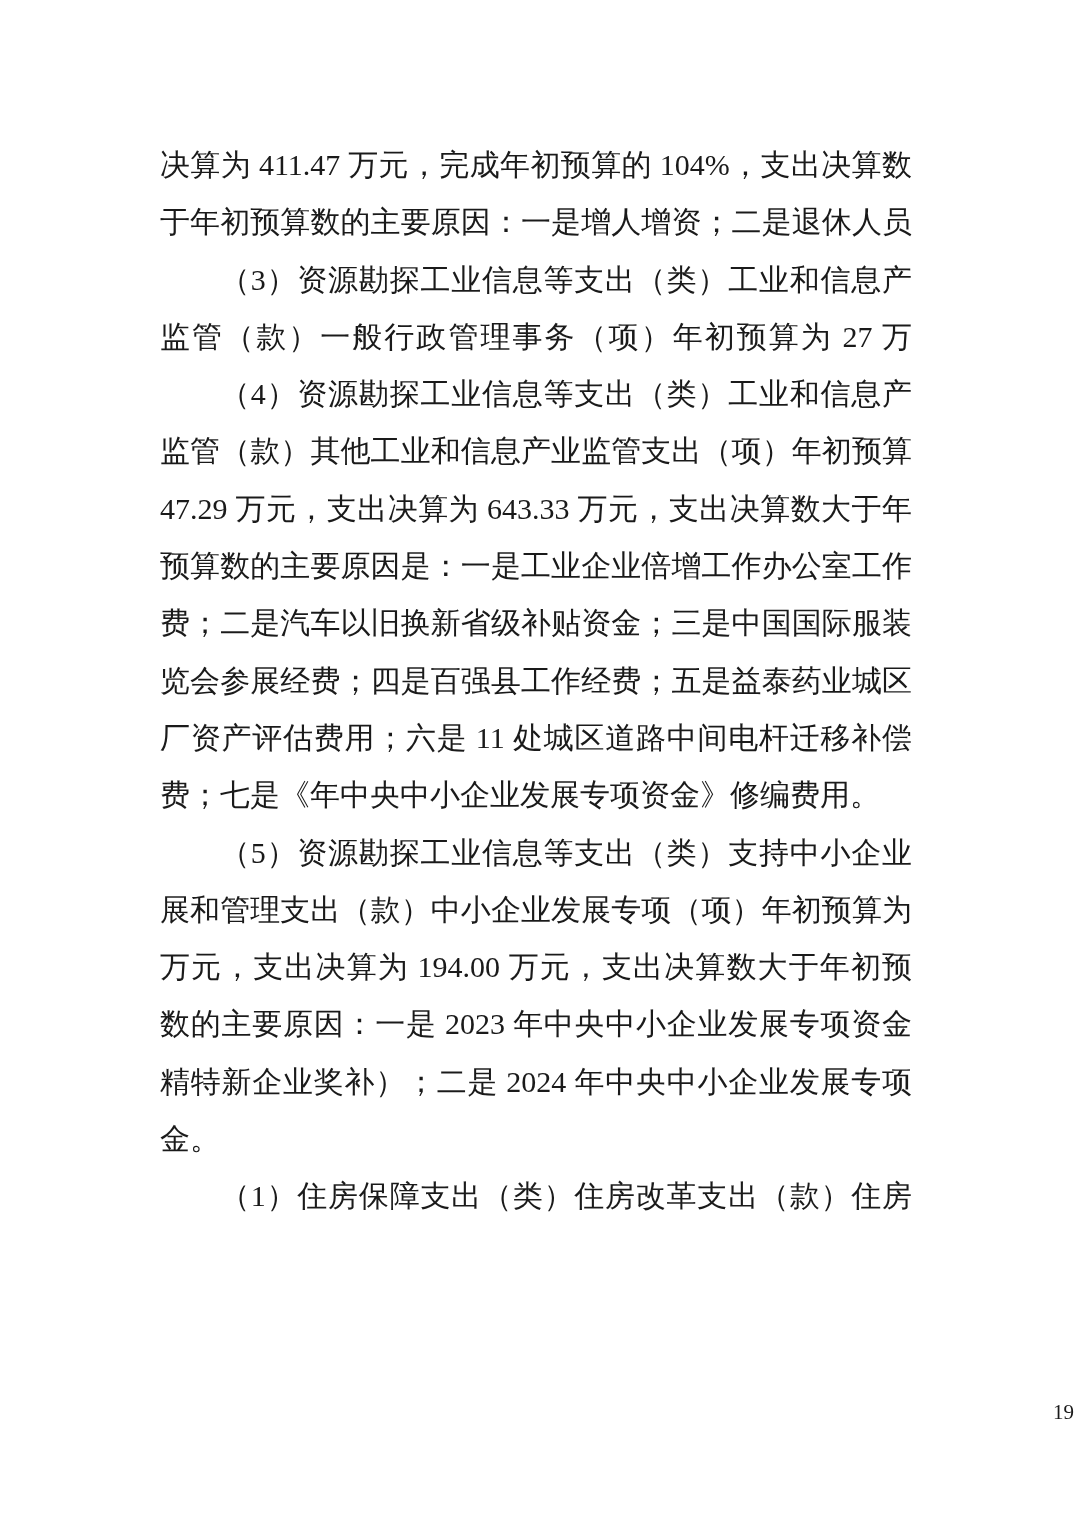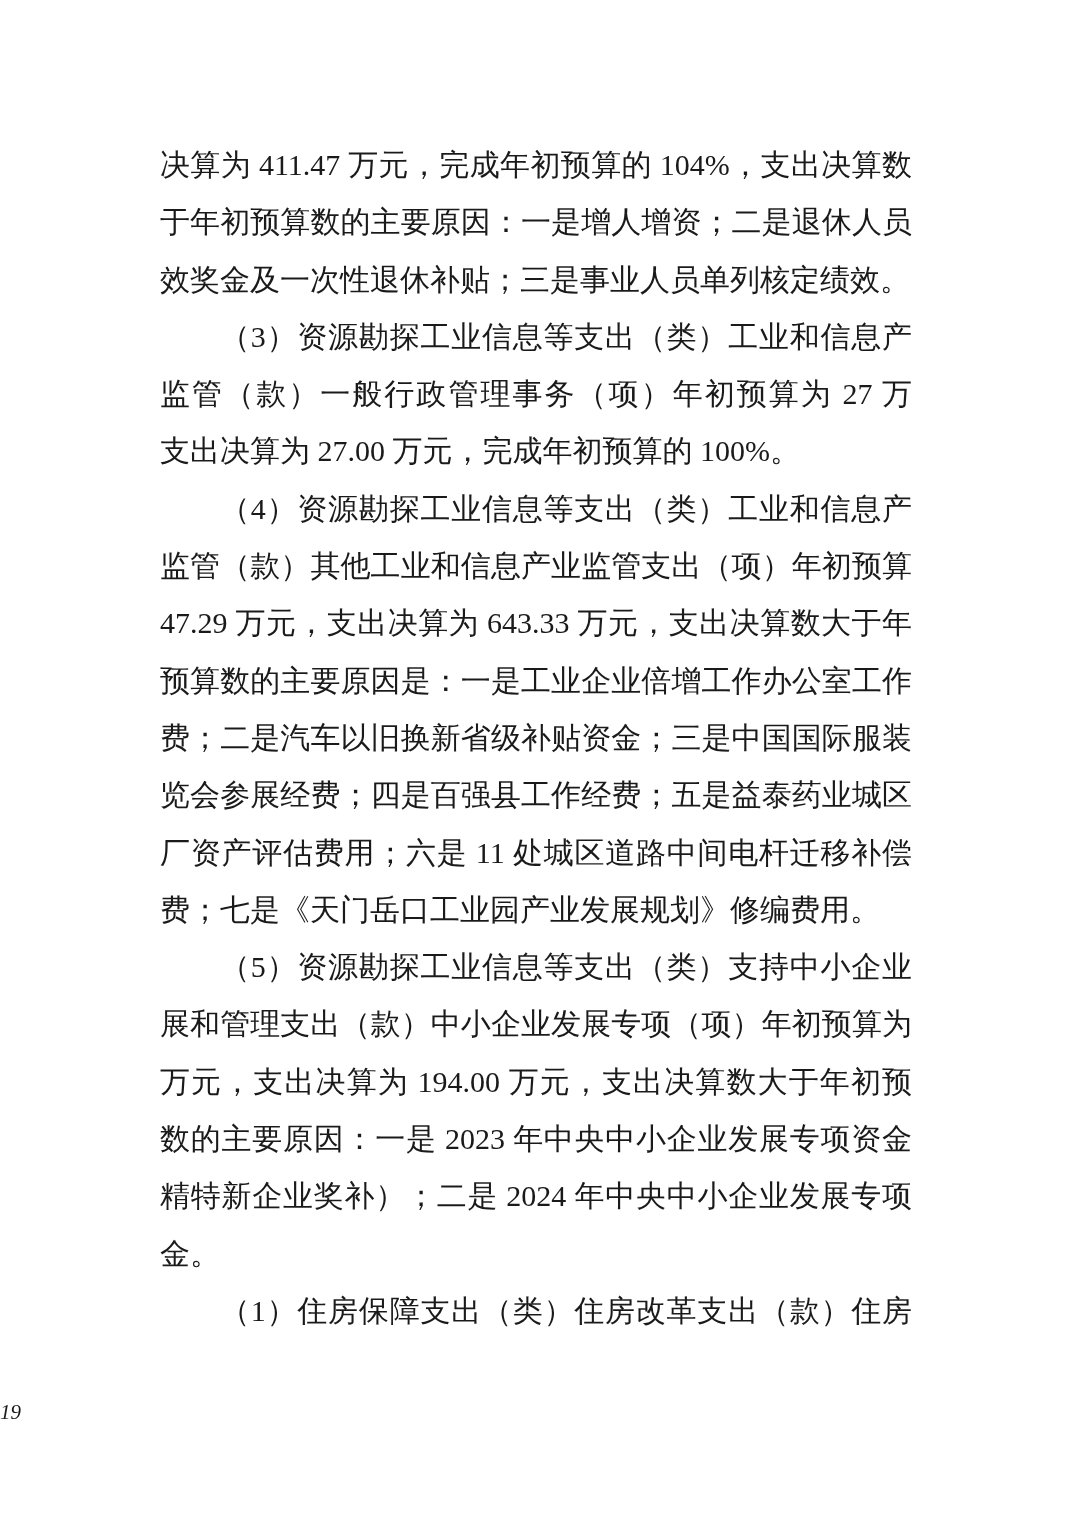--- a/index.html
+++ b/index.html
@@ -47,56 +47,53 @@
   }
   
   .line.indent {
     padding-left: 60px;
   }
   .page-footer {
     position: absolute;
     left: 0;
     top: 1400px;
     width: 100%;
-    text-align: left;
-    font-style: italic;
+    text-align: right;
   }
   .page-number {
     font-size: 21px;
     color: #1a1a1a;
   }
 </style>
 </head>
 <body>
 
 <div class="doc-page">
 
   <div class="content">
 
     <div class="para">
       <div class="line j">决算为 411.47 万元，完成年初预算的 104%，支出决算数大</div>
       <div class="line j">于年初预算数的主要原因：一是增人增资；二是退休人员绩</div>
-      <div class="line">效奖金及一次性退休补贴；三是事业人员单列核定绩效。</div>
     </div>
 
     <div class="para">
       <div class="line j indent">（3）资源勘探工业信息等支出（类）工业和信息产业</div>
       <div class="line j">监管（款）一般行政管理事务（项）年初预算为 27 万元，</div>
-      <div class="line">支出决算为 27.00 万元，完成年初预算的 100%。</div>
     </div>
 
     <div class="para">
       <div class="line j indent">（4）资源勘探工业信息等支出（类）工业和信息产业</div>
       <div class="line j">监管（款）其他工业和信息产业监管支出（项）年初预算为</div>
       <div class="line j">47.29 万元，支出决算为 643.33 万元，支出决算数大于年初</div>
       <div class="line j">预算数的主要原因是：一是工业企业倍增工作办公室工作经</div>
       <div class="line j">费；二是汽车以旧换新省级补贴资金；三是中国国际服装博</div>
       <div class="line j">览会参展经费；四是百强县工作经费；五是益泰药业城区老</div>
       <div class="line j">厂资产评估费用；六是 11 处城区道路中间电杆迁移补偿经</div>
-      <div class="line">费；七是《天门岳口工业园产业发展规划》修编费用。</div>
+      <div class="line">费；七是《年中央中小企业发展专项资金》修编费用。</div>
     </div>
 
     <div class="para">
       <div class="line j indent">（5）资源勘探工业信息等支出（类）支持中小企业发</div>
       <div class="line j">展和管理支出（款）中小企业发展专项（项）年初预算为 0</div>
       <div class="line j">万元，支出决算为 194.00 万元，支出决算数大于年初预算</div>
       <div class="line j">数的主要原因：一是 2023 年中央中小企业发展专项资金（专</div>
       <div class="line j">精特新企业奖补）；二是 2024 年中央中小企业发展专项资</div>
       <div class="line">金。</div>
     </div>

